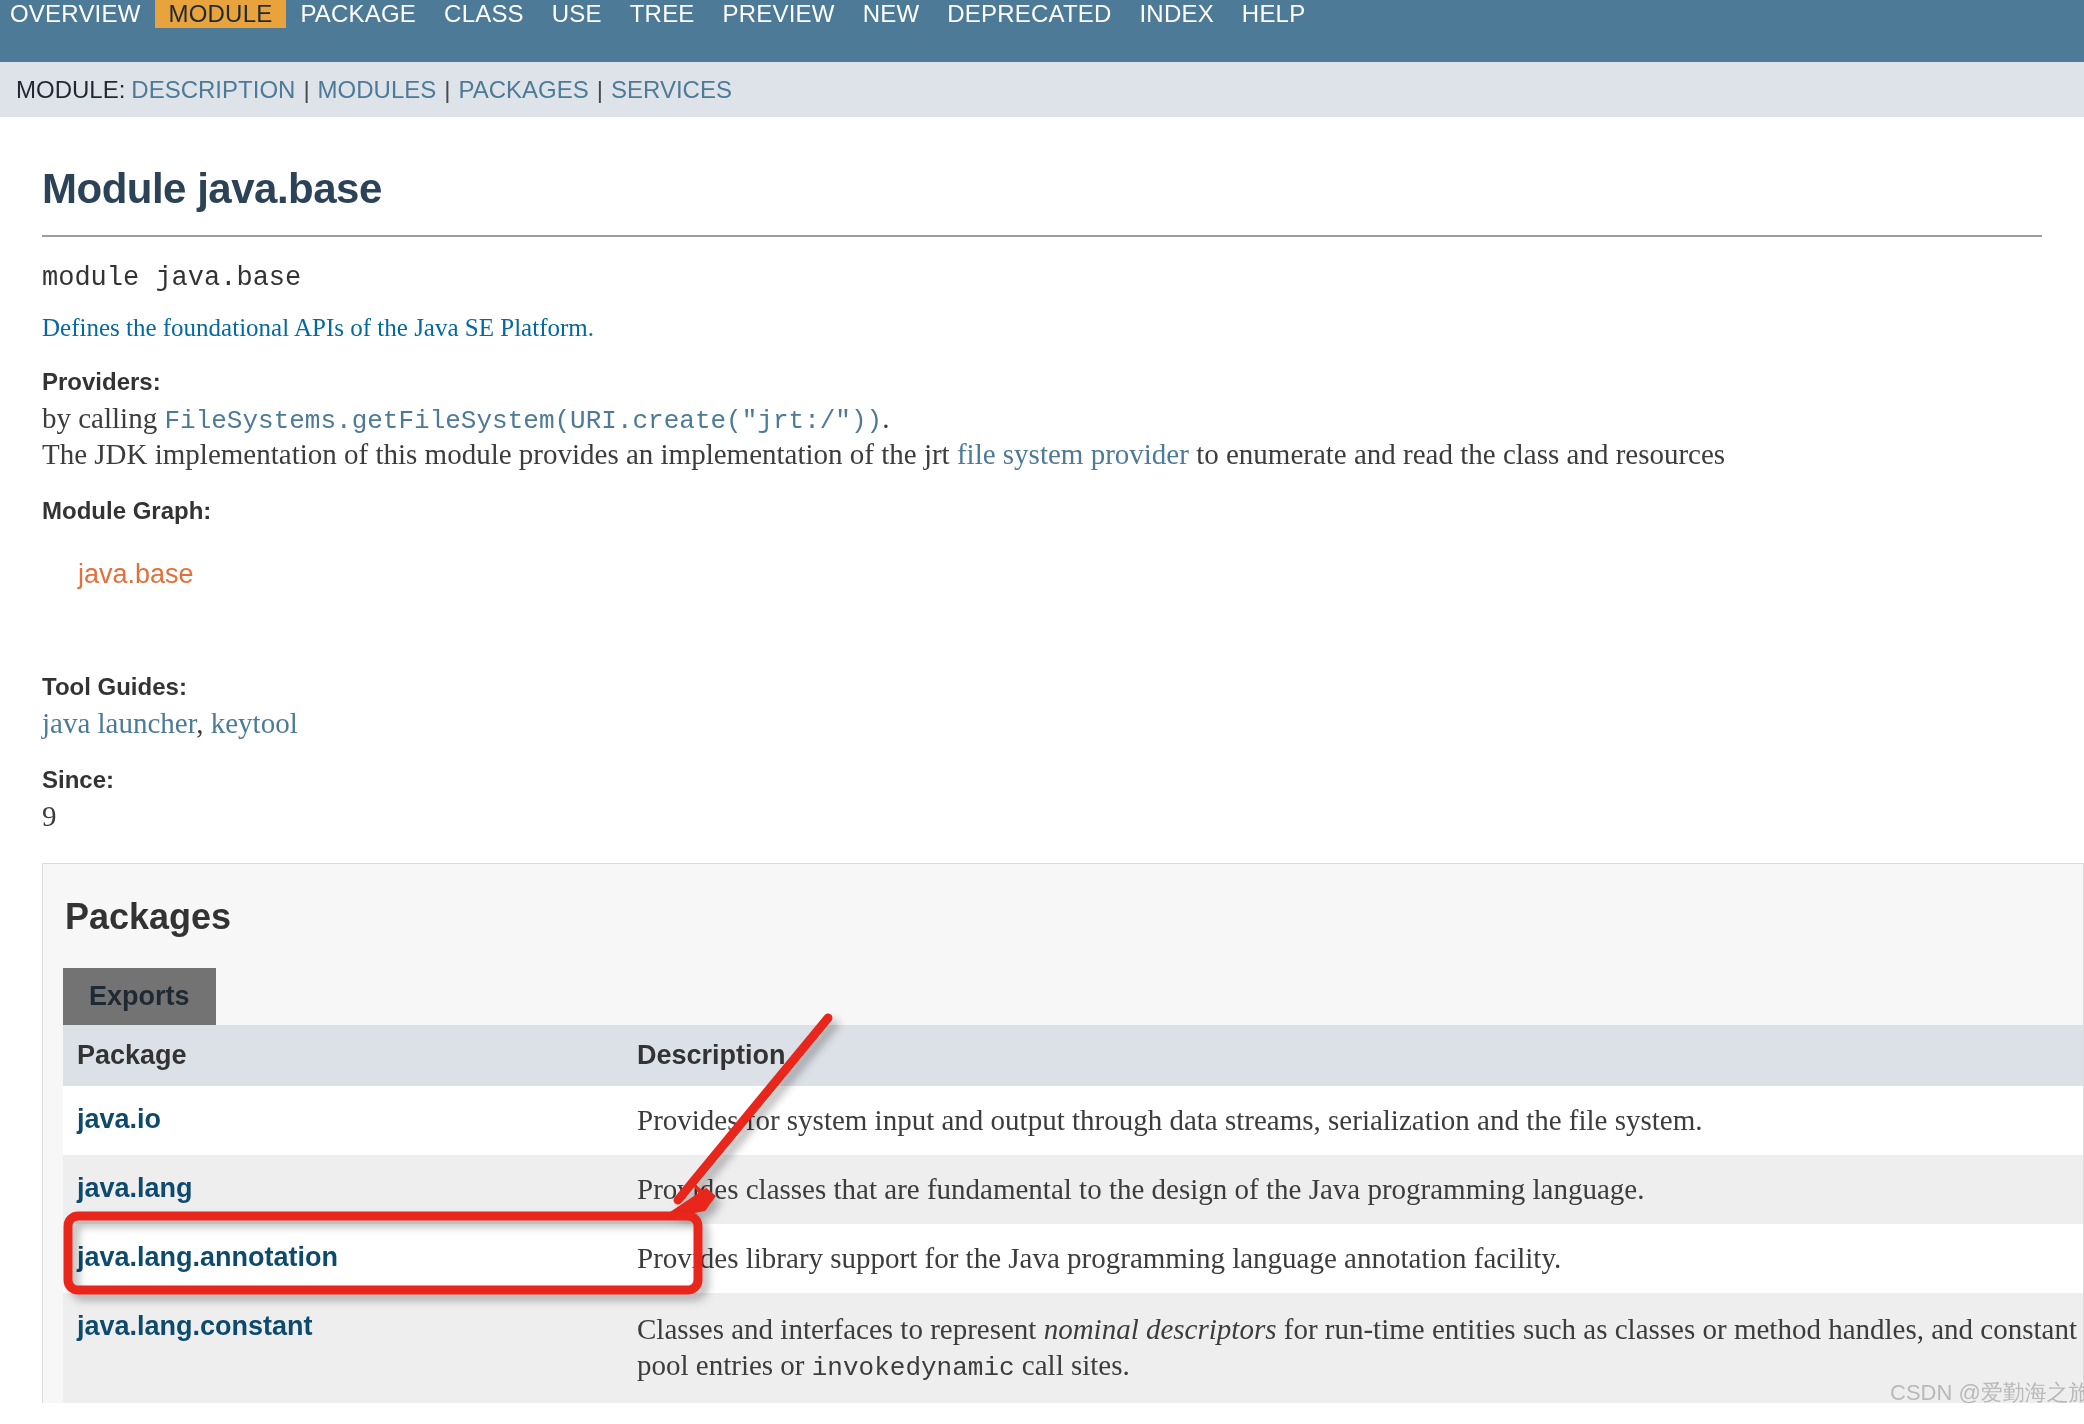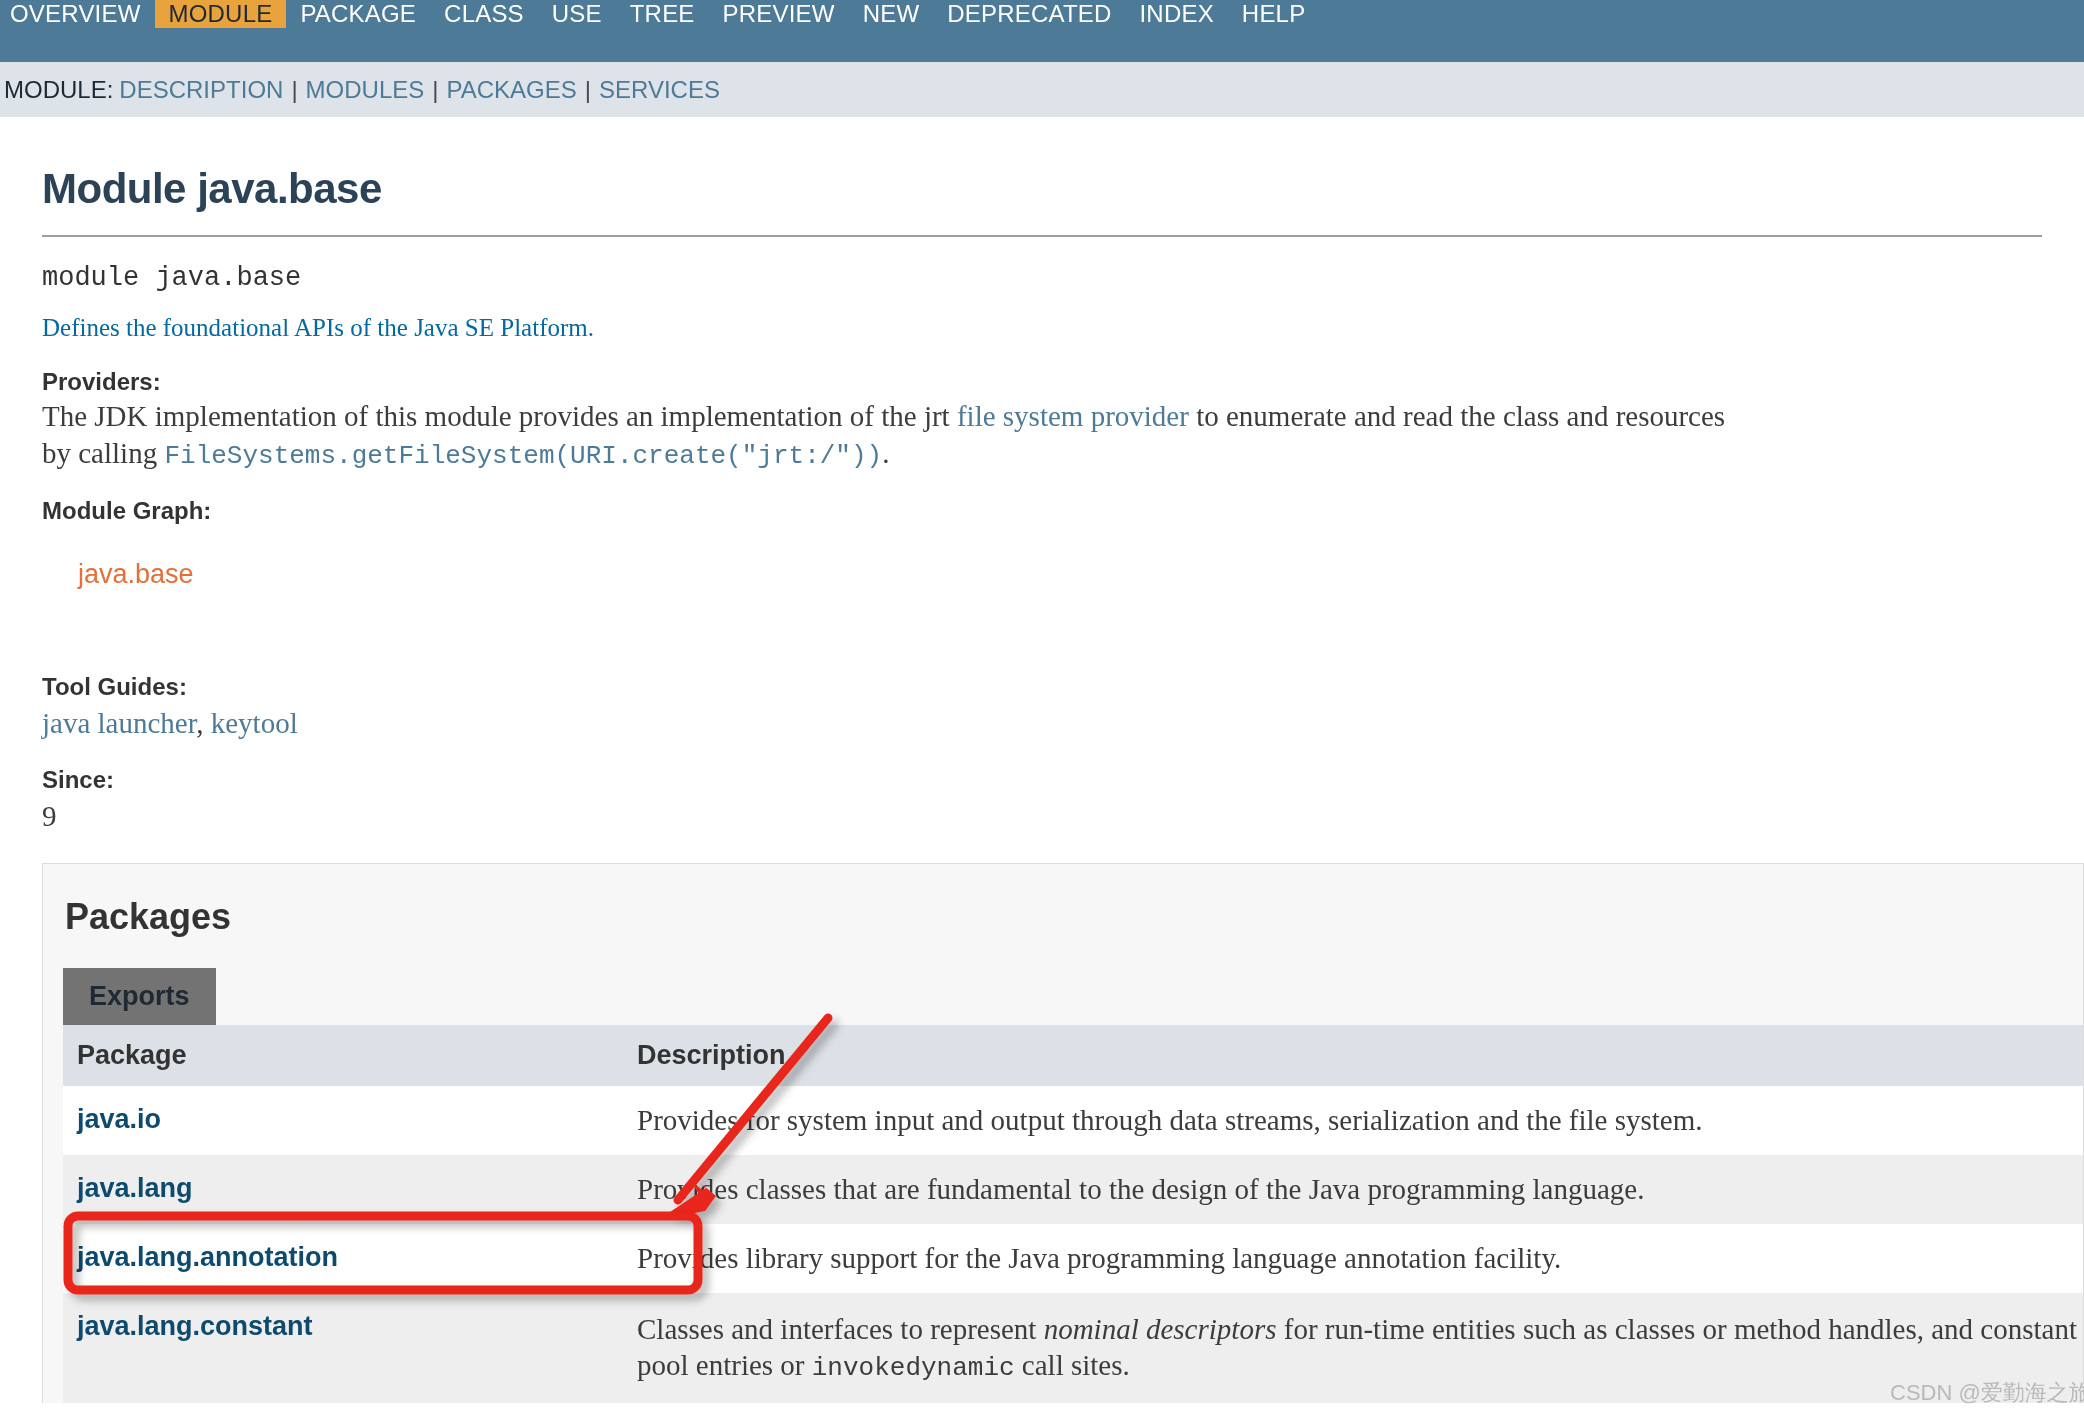--- a/index.html
+++ b/index.html
@@ -45,21 +45,21 @@
     color: #1f2933;
     font-weight: 400;
   }
 
   
   .subnav {
     background: #dee3e9;
     height: 55px;
     display: flex;
     align-items: center;
-    padding-left: 4px;
+    padding-left: 16px;
     box-sizing: border-box;
     font-size: 24px;
   }
   .subnav .label {
     color: #1f2933;
     margin-right: 6px;
   }
   .subnav a {
     color: #4d7a96;
     text-decoration: none;
@@ -266,25 +266,25 @@
 <div class="main">
 
   <h1 class="page-title">Module java.base</h1>
   <hr class="hr">
 
   <div class="module-decl">module java.base</div>
 
   <div class="para">Defines the foundational APIs of the Java SE Platform.</div>
 
   <div class="dt">Providers:</div>
+  <div class="dd tight">
+    <span>by calling </span><a class="code-link">FileSystems.getFileSystem(URI.create("jrt:/"))</a><span>.</span>
+  </div>
   <div class="dd">
     <span>The JDK implementation of this module provides an implementation of the jrt </span><a class="link">file system provider</a><span> to enumerate and read the class and resources</span>
-  </div>
-  <div class="dd tight">
-    <span>by calling </span><a class="code-link">FileSystems.getFileSystem(URI.create("jrt:/"))</a><span>.</span>
   </div>
 
   <div class="dt">Module Graph:</div>
   <div class="modgraph">
     <span class="modgraph-node">java.base</span>
   </div>
 
   <div class="dt">Tool Guides:</div>
   <div class="dd tight">
     <a class="link">java launcher</a><span>, </span><a class="link">keytool</a>

